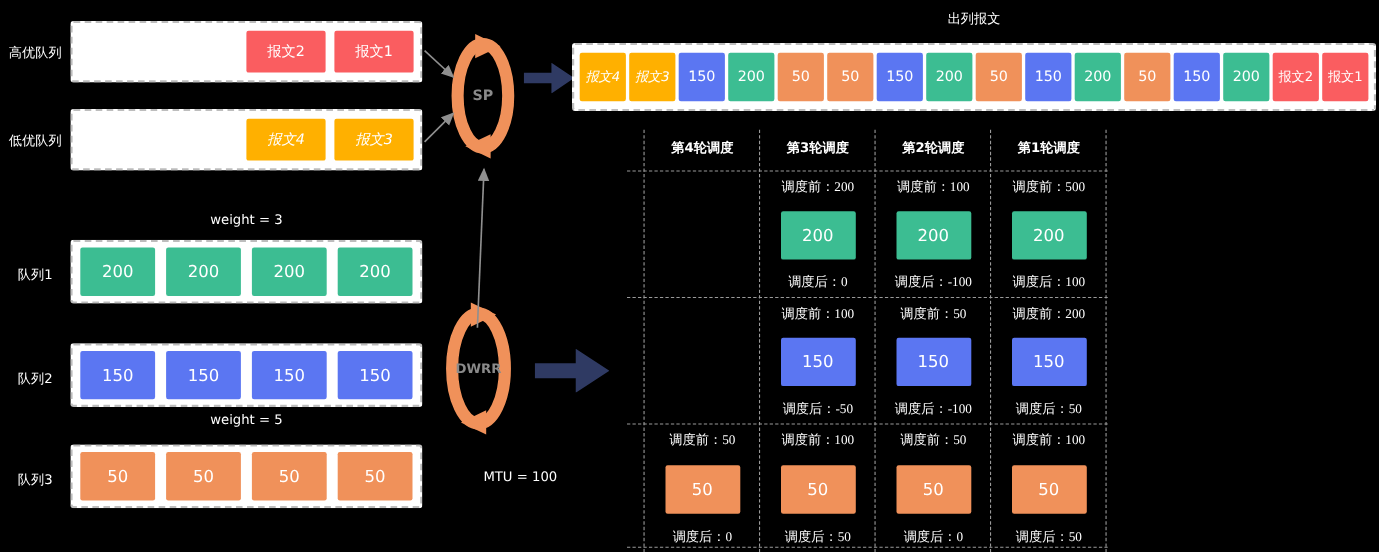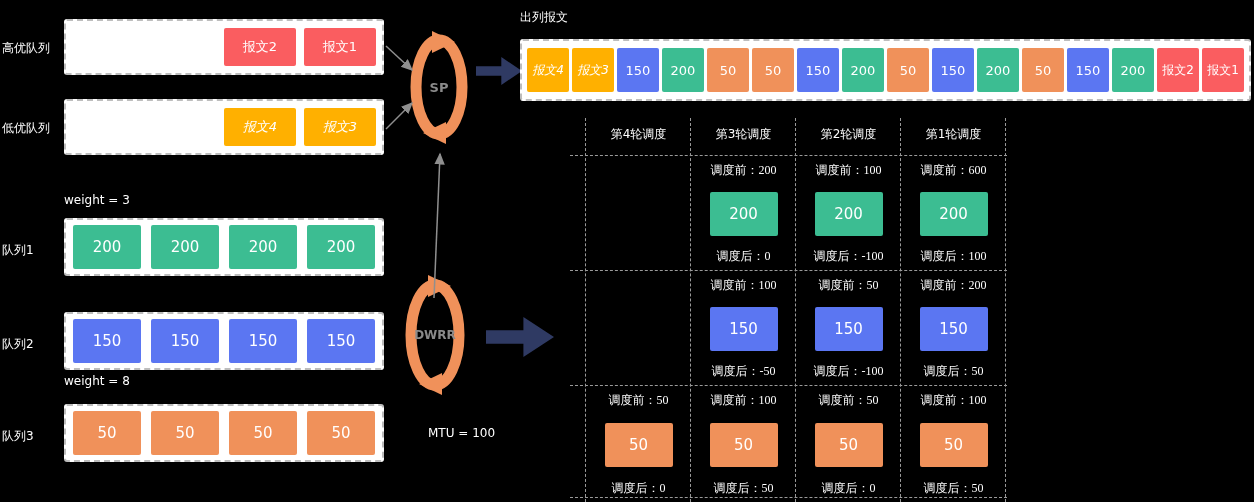--- a/index.html
+++ b/index.html
@@ -4,21 +4,21 @@
 <style>
   :root{
     --red:#FA5D60; --amber:#FFB000; --green:#3CBD92; --blue:#5B76F2;
     --orange:#F0915A; --navy:#2F3A63; --line:#9A9A9A; --white:#FFFFFF;
   }
   *{box-sizing:border-box; margin:0; padding:0;}
   body{background:#000; font-family:"DejaVu Sans","Liberation Sans",sans-serif;}
   .canvas{position:relative; width:1254px; height:502px; background:#000; overflow:hidden;}
 
   .wlabel{position:absolute; color:#fff; font-size:12px; line-height:14px;}
-  .center{}
+  .center{text-align:center;}
 
   .qcontainer{position:absolute; background:#fff; border:2px dashed #BDBDBD; border-radius:3px;
     display:flex; align-items:center;}
   .qcontainer.right-align{justify-content:flex-end; gap:8px; padding-right:6px;}
   .qcontainer.spread{justify-content:space-between; padding:0 7px;}
 
   .pkt{display:flex; align-items:center; justify-content:center; color:#fff;
     font-size:15px; border-radius:2px; flex:0 0 auto;}
   .pkt.red{background:var(--red);} .pkt.amber{background:var(--amber);font-style:italic;}
   .pkt.green{background:var(--green);} .pkt.blue{background:var(--blue);}
@@ -38,21 +38,21 @@
     color:#8A8A8A; font-size:13px; font-weight:bold;}
 
   .block-arrow{position:absolute; background:var(--navy);
     clip-path:polygon(0% 33%,55% 33%,55% 0%,100% 50%,55% 100%,55% 67%,0% 67%);}
 
   .dash-h{position:absolute; left:570px; width:437px; border-top:1px dashed var(--line); height:0;}
   .dash-v{position:absolute; top:118px; height:384px; border-left:1px dashed var(--line); width:0;}
 
   .table-grid{position:absolute; left:586px; top:113px; width:420px; height:389px;
     display:grid; grid-template-columns:repeat(4,105px); grid-template-rows:42px 115px 115px 117px;}
-  .th{display:flex; align-items:center; justify-content:center; color:#fff; font-size:12px;}
+  .th{display:flex; align-items:center; justify-content:center; color:#fff; font-size:12px;font-weight:bold;}
   .cell{display:flex; flex-direction:column; align-items:center; justify-content:space-between;
     padding:9px 0 7px;}
   .cell-txt{color:#fff; font-size:12px; line-height:13px;font-family:Liberation Serif, serif;}
 
   .conn{position:absolute; left:0; top:0; pointer-events:none;}
 </style>
 </head>
 <body>
 
 <div class="canvas">
@@ -79,21 +79,21 @@
   </div>
 
   <div class="wlabel center" style="left:2px; top:337px; width:60px;">队列2</div>
   <div class="qcontainer spread" style="left:64px; top:312px; width:320px; height:58px;">
     <div class="pkt blue q-pkt">150</div>
     <div class="pkt blue q-pkt">150</div>
     <div class="pkt blue q-pkt">150</div>
     <div class="pkt blue q-pkt">150</div>
   </div>
 
-  <div class="wlabel center" style="left:64px; top:374px; width:320px;">weight = 8</div>
+  <div class="wlabel center" style="left:64px; top:374px; width:320px;">weight = 5</div>
   <div class="wlabel center" style="left:2px; top:429px; width:60px;">队列3</div>
   <div class="qcontainer spread" style="left:64px; top:404px; width:320px; height:58px;">
     <div class="pkt orange q-pkt">50</div>
     <div class="pkt orange q-pkt">50</div>
     <div class="pkt orange q-pkt">50</div>
     <div class="pkt orange q-pkt">50</div>
   </div>
 
   <div class="cycle" style="left:403px; top:274px; width:64px; height:122px;">
     <svg width="64" height="122" viewBox="0 0 64 122">
@@ -171,21 +171,21 @@
       <div class="cell-txt">调度前：200</div>
       <div class="pkt green q-pkt">200</div>
       <div class="cell-txt">调度后：0</div>
     </div>
     <div class="cell">
       <div class="cell-txt">调度前：100</div>
       <div class="pkt green q-pkt">200</div>
       <div class="cell-txt">调度后：-100</div>
     </div>
     <div class="cell">
-      <div class="cell-txt">调度前：600</div>
+      <div class="cell-txt">调度前：500</div>
       <div class="pkt green q-pkt">200</div>
       <div class="cell-txt">调度后：100</div>
     </div>
 
     <div class="cell"></div>
     <div class="cell">
       <div class="cell-txt">调度前：100</div>
       <div class="pkt blue q-pkt">150</div>
       <div class="cell-txt">调度后：-50</div>
     </div>

